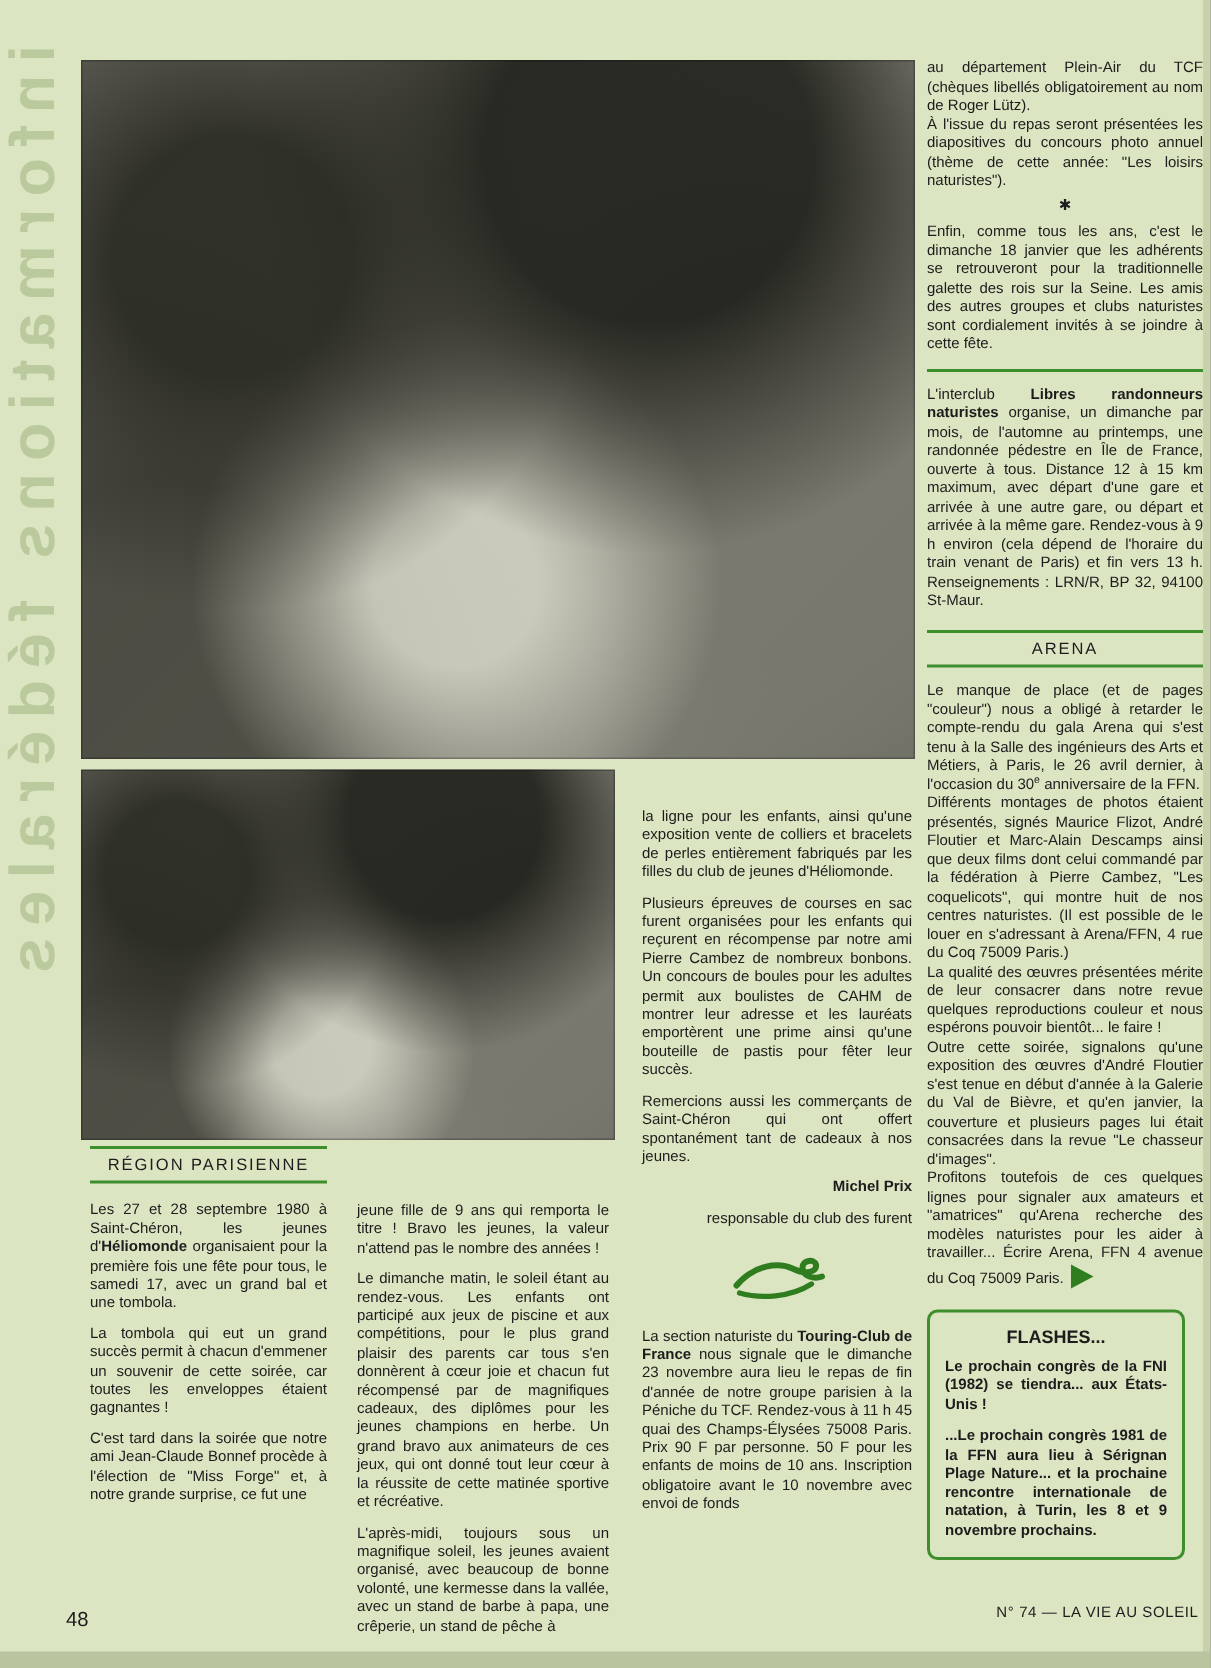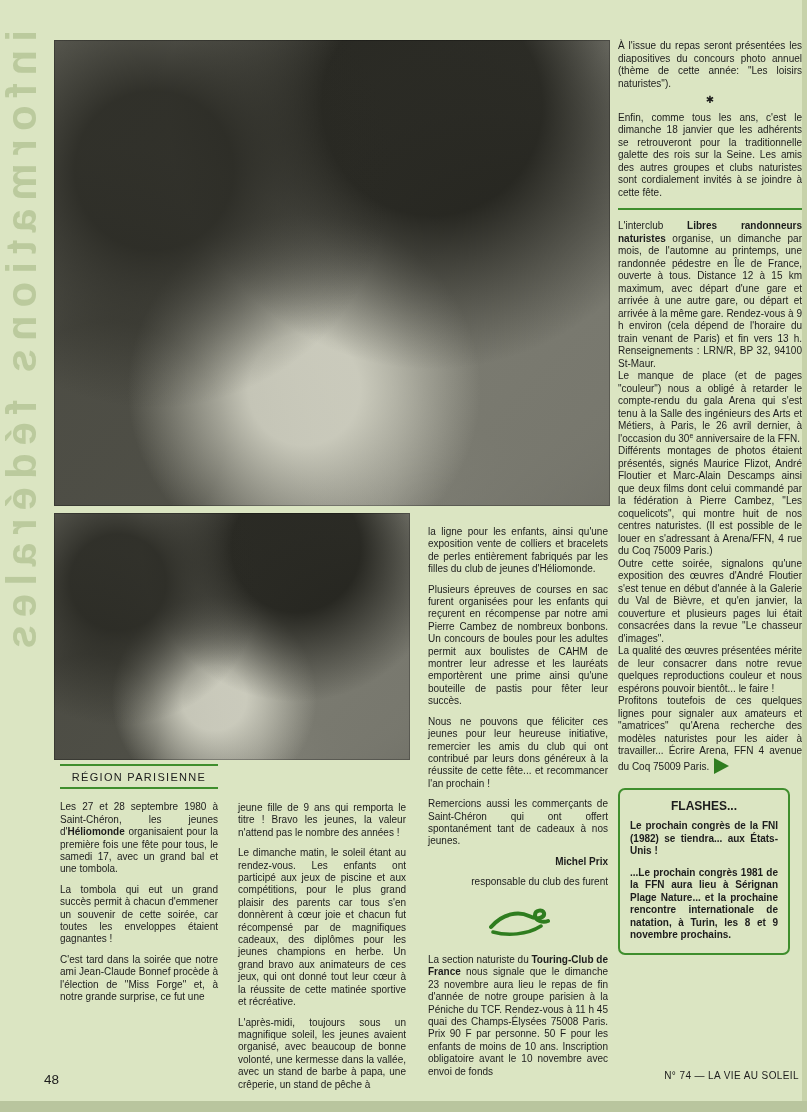--- a/index.html
+++ b/index.html
@@ -28,21 +28,21 @@
       radial-gradient(circle at 10% 85%, rgba(70,70,62,.9) 0 18%, transparent 45%),
       linear-gradient(135deg,#76766c,#9d9d92 55%,#6b6b62);
     box-shadow:0 0 0 1px rgba(0,0,0,.25) inset;
   }
   .photo-top{left:54px;top:40px;width:556px;height:466px;}
   .photo-bottom{left:54px;top:513px;width:356px;height:247px;}
   .col{position:absolute;font-size:10px;line-height:12.4px;text-align:justify;}
   .col p{margin:0 0 8px;}
   .col1{left:60px;top:764px;width:158px;}
   .col2{left:238px;top:762px;width:168px;margin-top:40px;}
-  .col3{left:428px;top:526px;width:180px;}
+  .col3{left:428px;top:539px;width:180px;}
   .col4{left:618px;top:40px;width:184px;line-height:12.5px;}
   .col4 .blk p{margin:0;}
   .section-head{
     border-top:2px solid #3f8e2d;border-bottom:2px solid #3f8e2d;
     text-align:center;padding:5px 0 4px;margin:0 0 12px;
     font-size:11px;letter-spacing:1.3px;
   }
   .col4 .section-head{margin:12px 0 10px;}
   .grule{border:none;border-top:2px solid #3f8e2d;margin:9px 0 10px;}
   .star-sep{text-align:center;font-size:10px;margin:4px 0 5px;}
@@ -90,53 +90,56 @@
         <p><span>jeune fille de 9 ans qui remporta le titre ! Bravo les jeunes, la valeur n'attend pas le nombre des années !</span></p>
         <p><span>Le dimanche matin, le soleil étant au rendez-vous. Les enfants ont participé aux jeux de piscine et aux compétitions, pour le plus grand plaisir des parents car tous s'en donnèrent à cœur joie et chacun fut récompensé par de magnifiques cadeaux, des diplômes pour les jeunes champions en herbe. Un grand bravo aux animateurs de ces jeux, qui ont donné tout leur cœur à la réussite de cette matinée sportive et récréative.</span></p>
         <p><span>L'après-midi, toujours sous un magnifique soleil, les jeunes avaient organisé, avec beaucoup de bonne volonté, une kermesse dans la vallée, avec un stand de barbe à papa, une crêperie, un stand de pêche à</span></p>
       </div>
   </div>
 
   <div class="col col3">
     <div class="blk">
         <p><span>la ligne pour les enfants, ainsi qu'une exposition vente de colliers et bracelets de perles entièrement fabriqués par les filles du club de jeunes d'Héliomonde.</span></p>
         <p><span>Plusieurs épreuves de courses en sac furent organisées pour les enfants qui reçurent en récompense par notre ami Pierre Cambez de nombreux bonbons. Un concours de boules pour les adultes permit aux boulistes de CAHM de montrer leur adresse et les lauréats emportèrent une prime ainsi qu'une bouteille de pastis pour fêter leur succès.</span></p>
-        <p><span>Nous ne pouvons que féliciter ces jeunes pour leur heureuse initiative, remercier les amis du club qui ont contribué par leurs dons généreux à la réussite de cette fête... et recommancer l'an prochain !</span></p>
         <p><span>Remercions aussi les commerçants de Saint-Chéron qui ont offert spontanément tant de cadeaux à nos jeunes.</span></p>
       </div>
     <p class="sig sig-name">Michel Prix</p>
     <p class="sig">responsable du club des furent</p>
     <div class="flourish-wrap">
       <svg width="66" height="34" viewBox="0 0 66 34">
         <path d="M6 22 C 18 8, 34 6, 44 11 C 52 15, 60 13, 59 8 C 58 4, 50 5, 50 10 C 50 16, 58 18, 63 16" fill="none" stroke="#2f7d1f" stroke-width="4" stroke-linecap="round"></path>
         <path d="M8 27 C 22 31, 42 30, 56 21" fill="none" stroke="#2f7d1f" stroke-width="3.5" stroke-linecap="round"></path>
       </svg>
     </div>
     <div class="blk">
         <p><span>La section naturiste du </span><b>Touring-Club de France</b><span> nous signale que le dimanche 23 novembre aura lieu le repas de fin d'année de notre groupe parisien à la Péniche du TCF. Rendez-vous à 11 h 45 quai des Champs-Élysées 75008 Paris. Prix 90 F par personne. 50 F pour les enfants de moins de 10 ans. Inscription obligatoire avant le 10 novembre avec envoi de fonds</span></p>
       </div>
   </div>
 
   <div class="col col4">
     <div class="blk">
+        <p><span>au département Plein-Air du TCF (chèques libellés obligatoirement au nom de Roger Lütz).</span></p>
         <p><span>À l'issue du repas seront présentées les diapositives du concours photo annuel (thème de cette année: "Les loisirs naturistes").</span></p>
       </div>
     <div class="star-sep">✱</div>
     <div class="blk">
         <p><span>Enfin, comme tous les ans, c'est le dimanche 18 janvier que les adhérents se retrouveront pour la traditionnelle galette des rois sur la Seine. Les amis des autres groupes et clubs naturistes sont cordialement invités à se joindre à cette fête.</span></p>
       </div>
     <hr class="grule">
     <div class="blk">
         <p><span>L'interclub </span><b>Libres randonneurs naturistes</b><span> organise, un dimanche par mois, de l'automne au printemps, une randonnée pédestre en Île de France, ouverte à tous. Distance 12 à 15 km maximum, avec départ d'une gare et arrivée à une autre gare, ou départ et arrivée à la même gare. Rendez-vous à 9 h environ (cela dépend de l'horaire du train venant de Paris) et fin vers 13 h. Renseignements : LRN/R, BP 32, 94100 St-Maur.</span></p>
       </div>
+    <div class="section-head">
+      <span>ARENA</span>
+    </div>
     <div class="blk">
         <p><span>Le manque de place (et de pages "couleur") nous a obligé à retarder le compte-rendu du gala Arena qui s'est tenu à la Salle des ingénieurs des Arts et Métiers, à Paris, le 26 avril dernier, à l'occasion du 30</span><sup>e</sup><span> anniversaire de la FFN.</span></p>
         <p><span>Différents montages de photos étaient présentés, signés Maurice Flizot, André Floutier et Marc-Alain Descamps ainsi que deux films dont celui commandé par la fédération à Pierre Cambez, "Les coquelicots", qui montre huit de nos centres naturistes. (Il est possible de le louer en s'adressant à Arena/FFN, 4 rue du Coq 75009 Paris.)</span></p>
+        <p><span>La qualité des œuvres présentées mérite de leur consacrer dans notre revue quelques reproductions couleur et nous espérons pouvoir bientôt... le faire !</span></p>
         <p><span>Outre cette soirée, signalons qu'une exposition des œuvres d'André Floutier s'est tenue en début d'année à la Galerie du Val de Bièvre, et qu'en janvier, la couverture et plusieurs pages lui était consacrées dans la revue "Le chasseur d'images".</span></p>
-        <p><span>La qualité des œuvres présentées mérite de leur consacrer dans notre revue quelques reproductions couleur et nous espérons pouvoir bientôt... le faire !</span></p>
         <p><span>Profitons toutefois de ces quelques lignes pour signaler aux amateurs et "amatrices" qu'Arena recherche des modèles naturistes pour les aider à travailler... Écrire Arena, FFN 4 avenue du Coq 75009 Paris.</span><span class="inline-arrow"></span></p>
       </div>
     <div class="flash-box">
       <div class="flash-title">FLASHES...</div>
       <div>
           <p><span>Le prochain congrès de la FNI (1982) se tiendra... aux États-Unis !</span></p>
           <p><span>...Le prochain congrès 1981 de la FFN aura lieu à Sérignan Plage Nature... et la prochaine rencontre internationale de natation, à Turin, les 8 et 9 novembre prochains.</span></p>
         </div>
     </div>
   </div>

